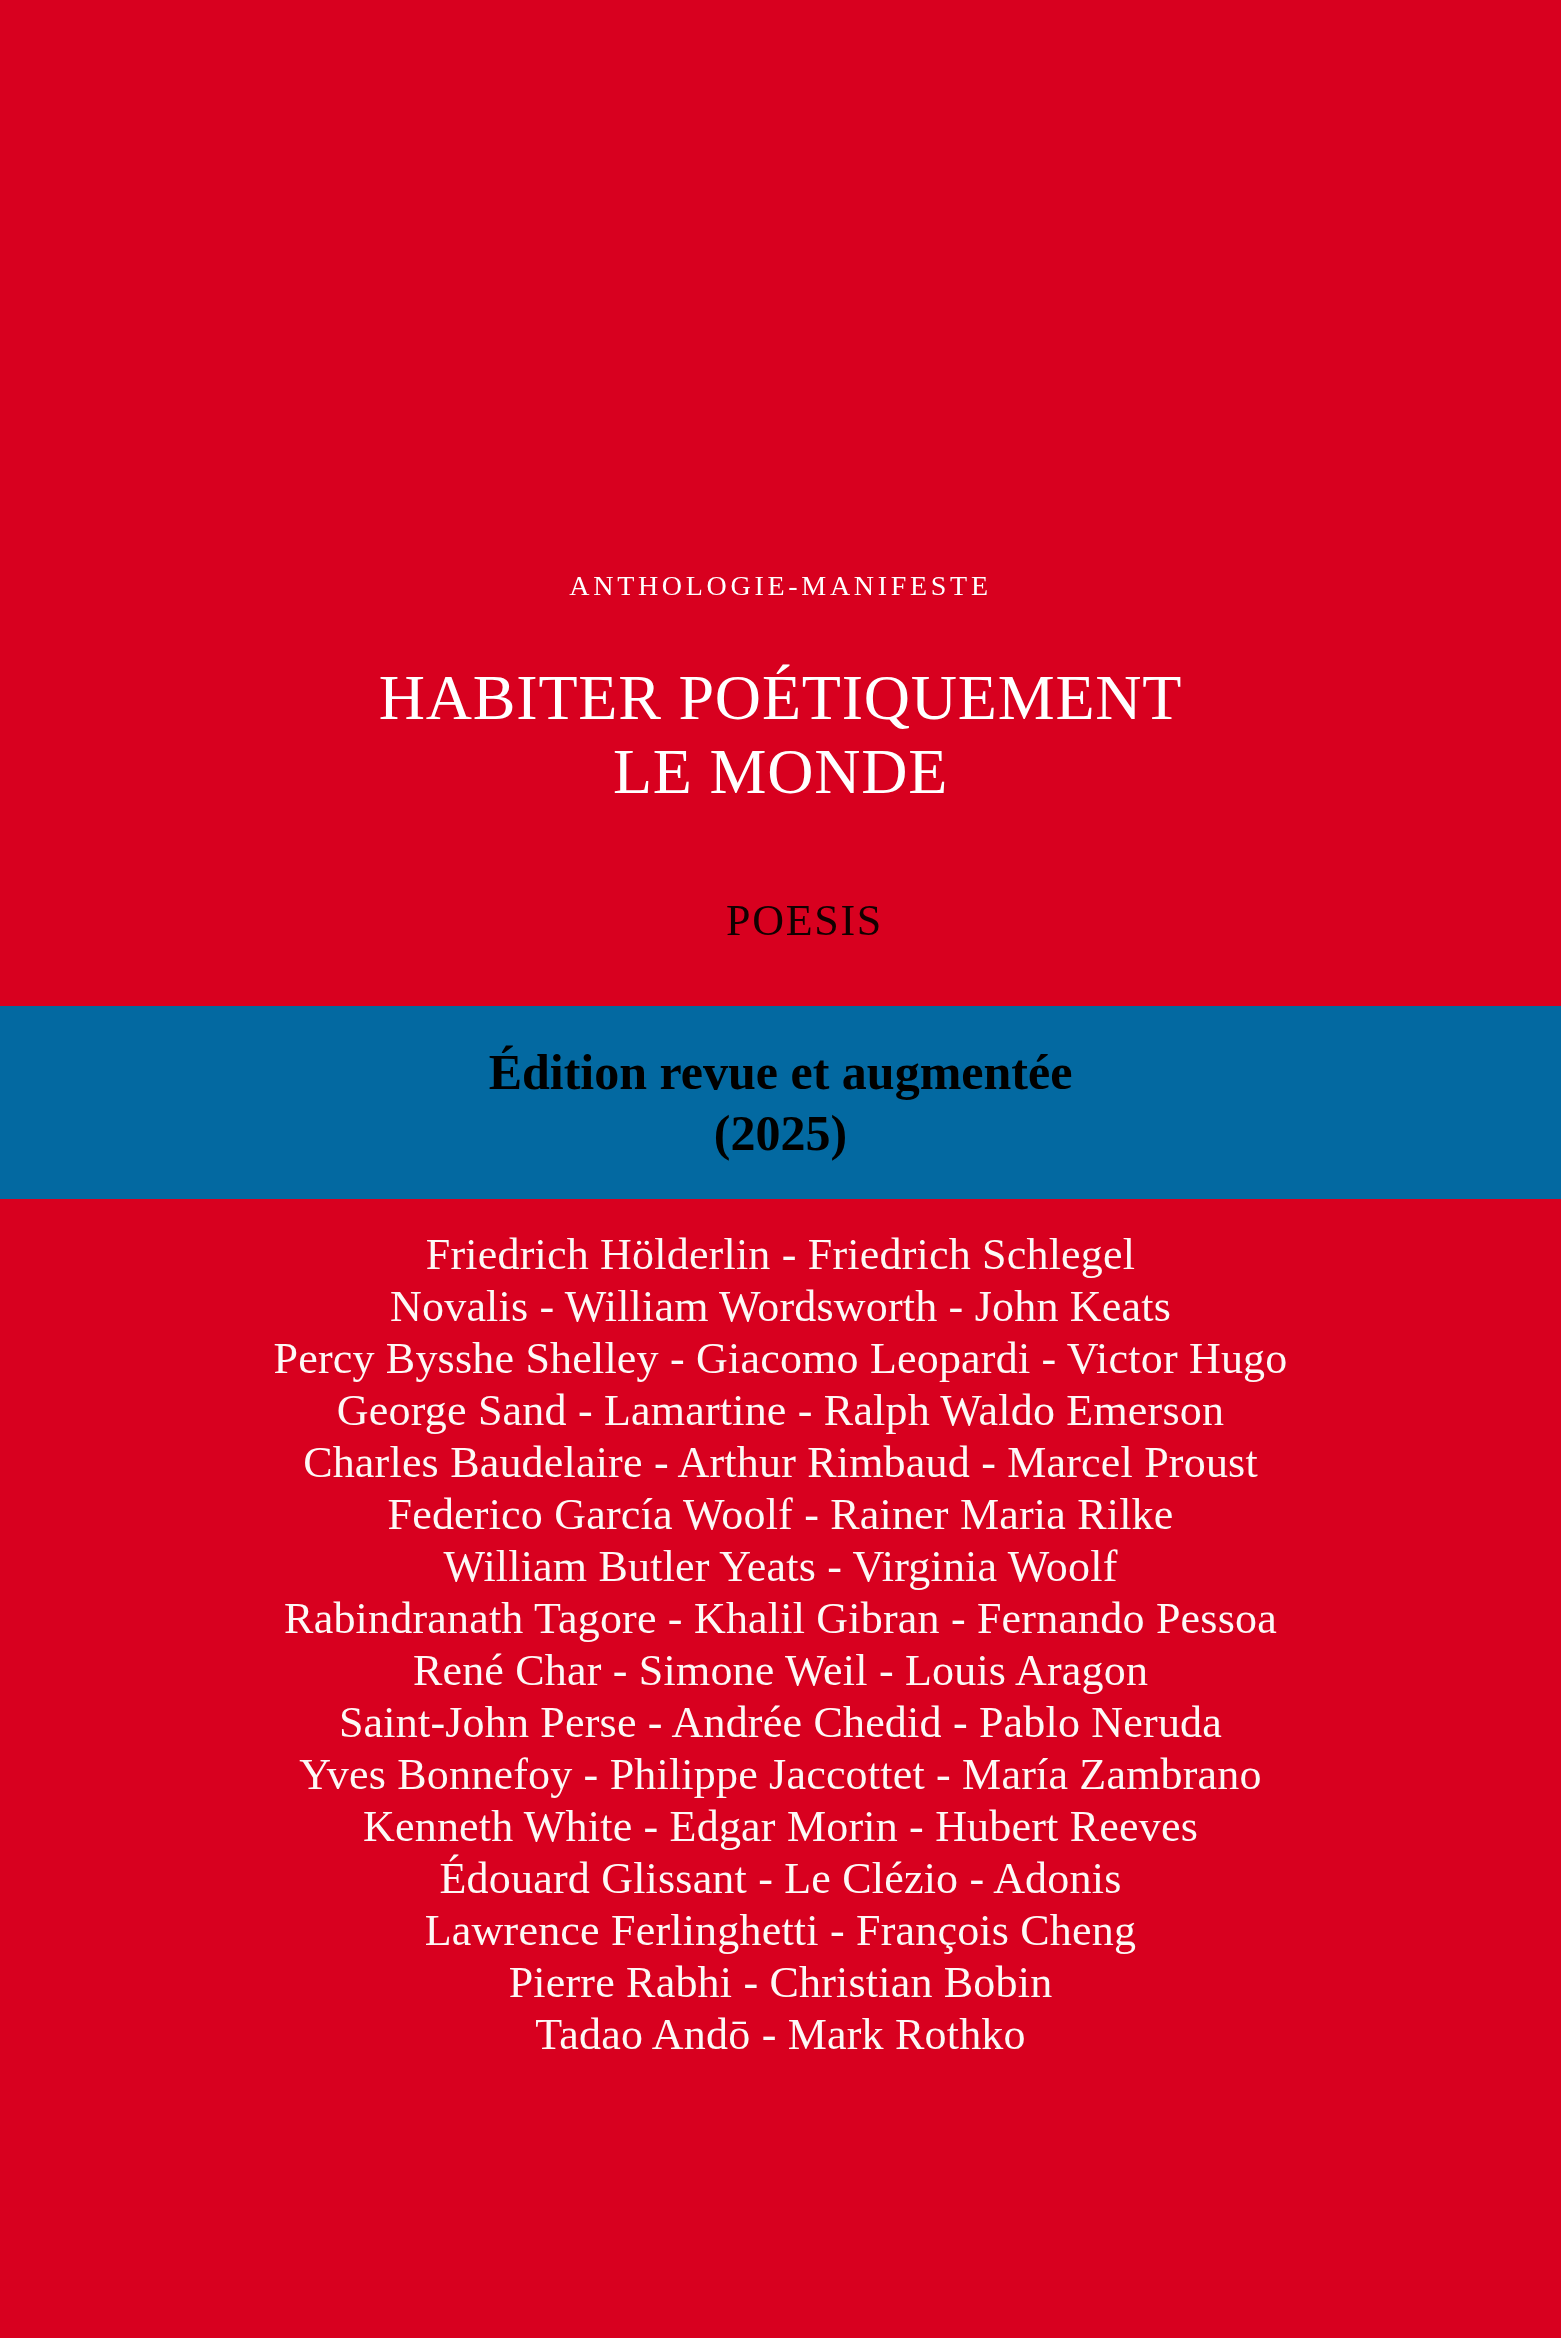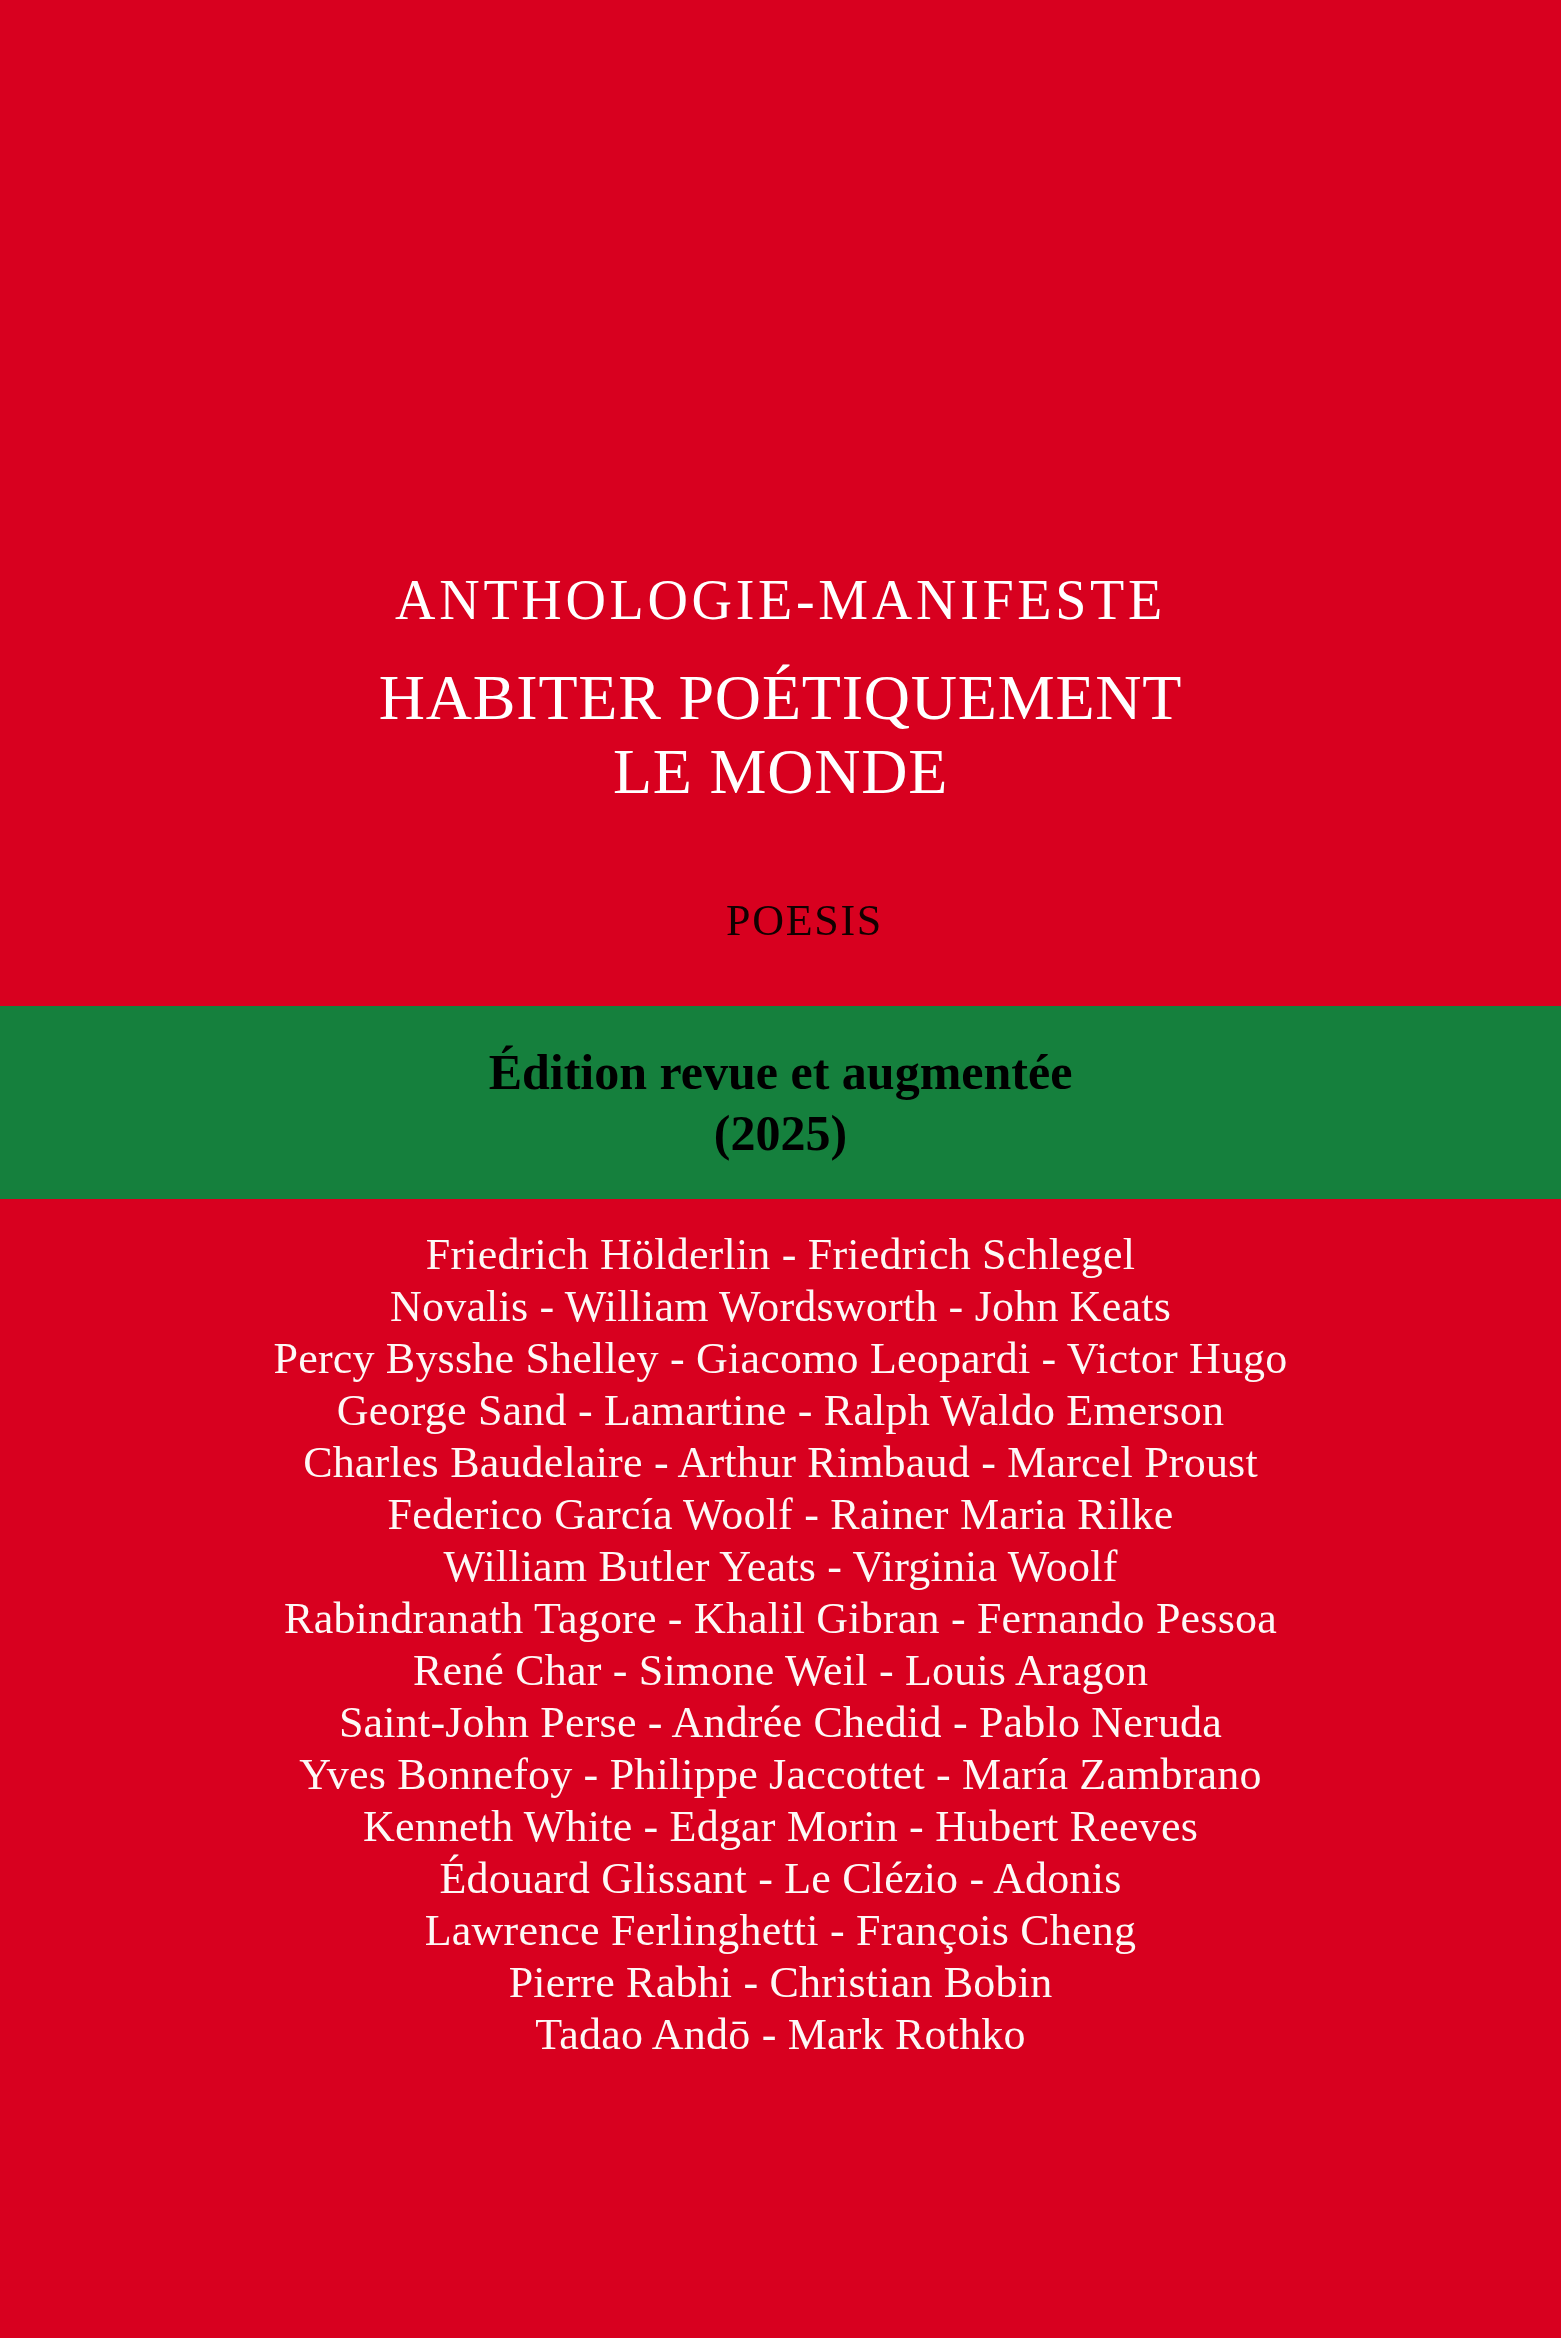--- a/index.html
+++ b/index.html
@@ -26,21 +26,21 @@
     height: 1006px;
   }
 
   #kicker {
     position: absolute;
     top: 572px;
     left: 0;
     width: 100%;
     text-align: center;
     color: #ffffff;
-    font-size: 56px;
+    font-size: 28px;
     letter-spacing: 3.7px;
     line-height: 1;
     font-weight: 400;
     white-space: nowrap;
   }
 
   #main-title {
     position: absolute;
     top: 661px;
     left: 0;
@@ -72,21 +72,21 @@
     padding-left: 24px;
   }
 
   
   #edition-banner {
     position: absolute;
     top: 1006px;
     left: 0;
     width: 1561px;
     height: 193px;
-    background: #15803d;
+    background: #0369a1;
     display: flex;
     flex-direction: column;
     align-items: center;
     justify-content: center;
   }
   #edition-banner .eline {
     display: block;
     color: #000000;
     font-size: 50px;
     line-height: 1.22;

